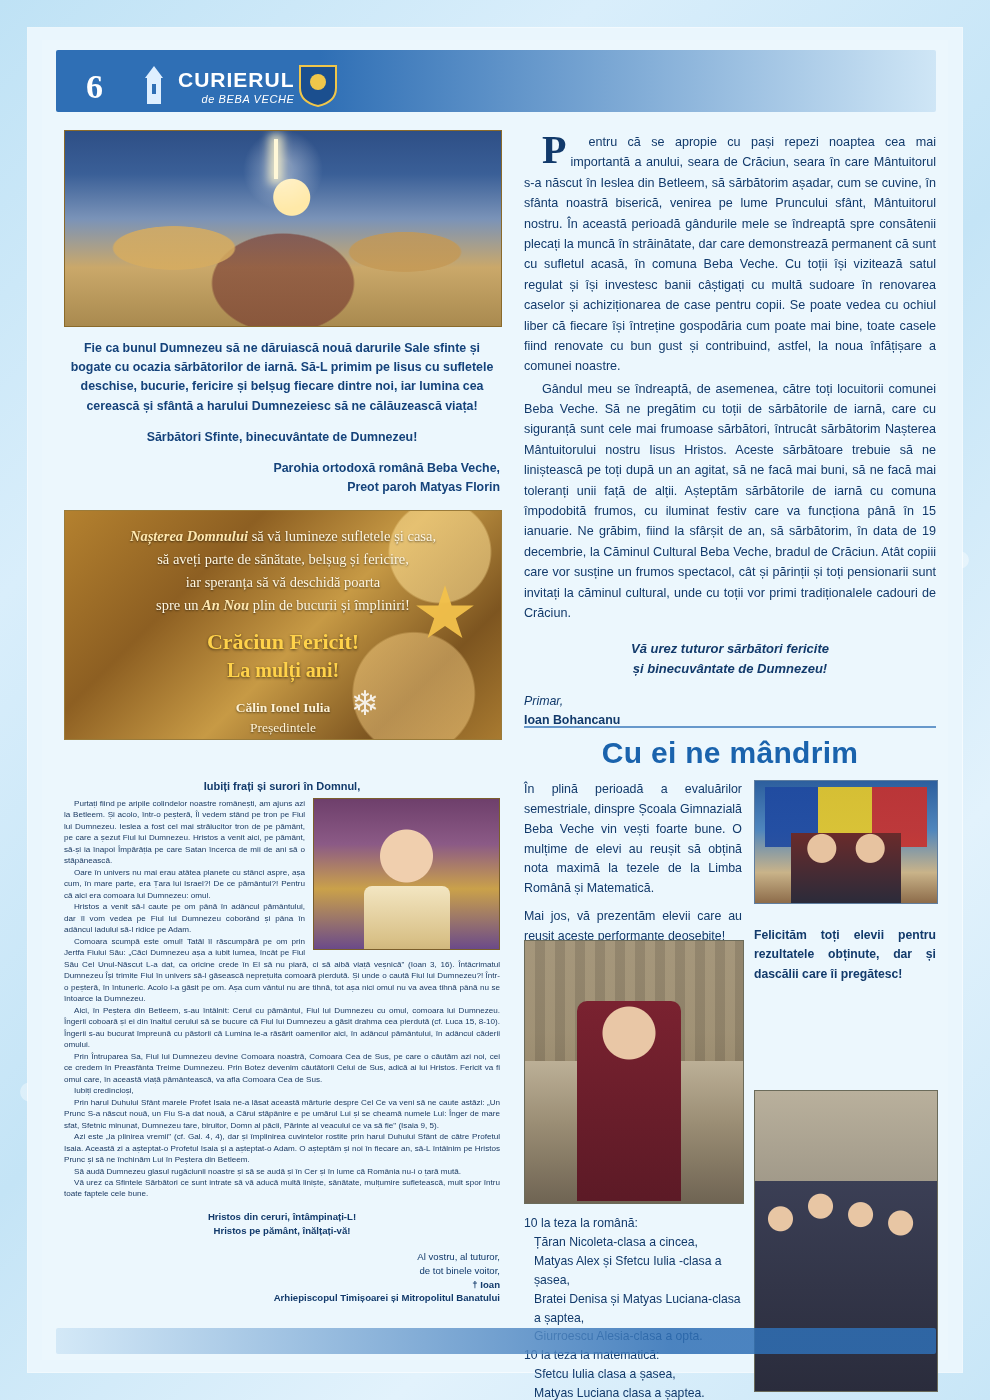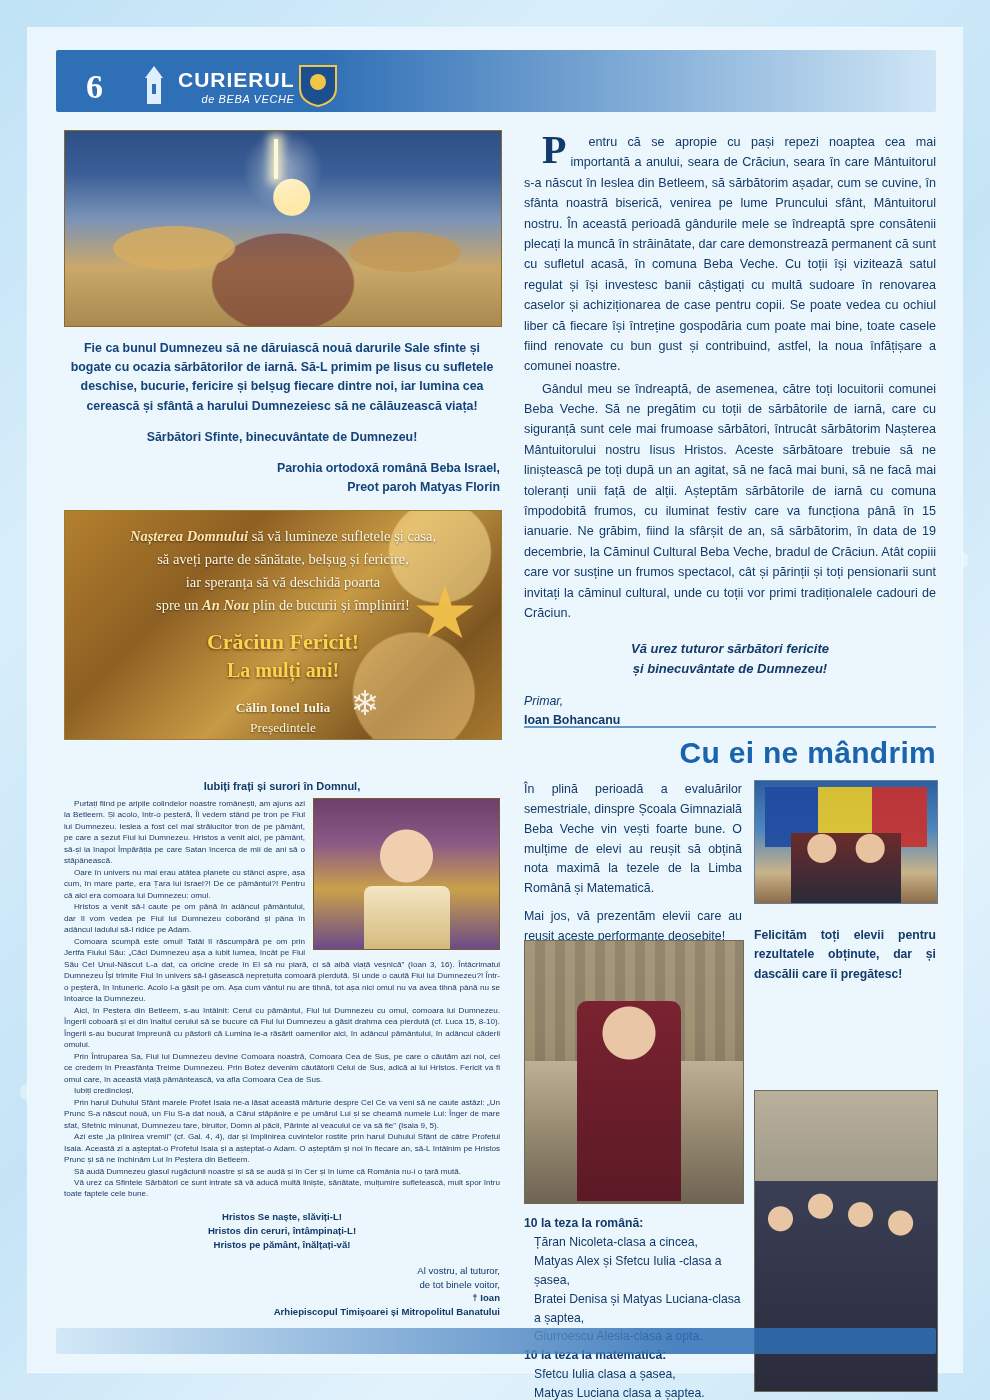--- a/index.html
+++ b/index.html
@@ -142,21 +142,21 @@
   .primar{
     margin-top:14px;text-align:left;color:#123a6b;font-size:12.4px;line-height:1.5;
   }
   .primar .i{font-style:italic;}
   .primar .n{font-weight:bold;}
 
   .rule{
     position:absolute;left:482px;top:686px;width:412px;height:2px;background:#2f6fb5;opacity:.7;
   }
   .sec-title{
-    position:absolute;left:482px;top:696px;width:412px;text-align:right;
+    position:absolute;left:482px;top:696px;width:412px;text-align:center;
     font-family:"Liberation Sans", sans-serif;font-weight:bold;font-size:30px;color:#1a63ad;
     letter-spacing:.3px;
   }
 
   
   .pastoral{
     position:absolute;left:22px;top:740px;width:436px;
   }
   .pastoral h4{
     margin:0 0 6px 0;text-align:center;color:#123a6b;font-size:11px;font-weight:bold;
@@ -240,21 +240,21 @@
       radial-gradient(circle at 36% 12%, #e8c6a4 0 12px, transparent 13px),
       radial-gradient(circle at 58% 16%, #e8c6a4 0 12px, transparent 13px),
       radial-gradient(circle at 80% 20%, #e8c6a4 0 12px, transparent 13px),
       linear-gradient(180deg,#3b3f55 0%,#2a2c3c 100%);
   }
 
   .results{
     position:absolute;left:482px;top:1174px;width:218px;
     font-size:12.2px;line-height:1.55;color:#123a6b;
   }
-  .results .h{font-weight:bold;}
+  .results .h{font-weight:normal;}
   .results .ln{display:block;padding-left:10px;}
 
   .footer-strip{
     position:absolute;left:14px;bottom:6px;width:880px;height:26px;
     background:linear-gradient(90deg,#cfe6f6 0%,#2f6fb5 70%,#2f6fb5 100%);
     opacity:.85;border-radius:2px;
   }
 </style>
 </head>
 <body>
@@ -287,21 +287,21 @@
 
     <div class="colL">
       <div class="fresco"></div>
 
       <div class="wish">
         <span>Fie ca bunul Dumnezeu să ne dăruiască nouă darurile Sale sfinte și bogate cu ocazia sărbătorilor de iarnă. Să-L primim pe Iisus cu sufletele deschise, bucurie, fericire și belșug fiecare dintre noi, iar lumina cea cerească și sfântă a harului Dumnezeiesc să ne călăuzească viața!</span>
         <span class="sp">Sărbători Sfinte, binecuvântate de Dumnezeu!</span>
       </div>
 
       <div class="sign-right">
-        <div>Parohia ortodoxă română Beba Israel,</div>
+        <div>Parohia ortodoxă română Beba Veche,</div>
         <div>Preot paroh Matyas Florin</div>
       </div>
 
       <div class="greet-box">
         <div class="star"></div>
         <div class="snow">❄</div>
         <div class="greet-txt">
           <b>Nașterea Domnului</b>
           <span>să vă lumineze sufletele și casa,</span><br>
           <span>să aveți parte de sănătate, belșug și fericire,</span><br>
@@ -350,21 +350,20 @@
         <p>Comoara scumpă este omul! Tatăl îl răscumpără pe om prin Jertfa Fiului Său: „Căci Dumnezeu așa a iubit lumea, încât pe Fiul Său Cel Unul-Născut L-a dat, ca oricine crede în El să nu piară, ci să aibă viață veșnică" (Ioan 3, 16). Întâcrimatul Dumnezeu Își trimite Fiul în univers să-l găsească neprețuita comoară pierdută. Și unde o caută Fiul lui Dumnezeu?! Într-o peșteră, în întuneric. Acolo l-a găsit pe om. Așa cum vântul nu are tihnă, tot așa nici omul nu va avea tihnă până nu se întoarce la Dumnezeu.</p>
         <p>Aici, în Peștera din Betleem, s-au întâlnit: Cerul cu pământul, Fiul lui Dumnezeu cu omul, comoara lui Dumnezeu. Îngerii coboară și ei din înaltul cerului să se bucure că Fiul lui Dumnezeu a găsit drahma cea pierdută (cf. Luca 15, 8-10). Îngerii s-au bucurat împreună cu păstorii că Lumina le-a răsărit oamenilor aici, în adâncul pământului, în adâncul căderii omului.</p>
         <p>Prin Întruparea Sa, Fiul lui Dumnezeu devine Comoara noastră, Comoara Cea de Sus, pe care o căutăm azi noi, cei ce credem în Preasfânta Treime Dumnezeu. Prin Botez devenim căutătorii Celui de Sus, adică ai lui Hristos. Fericit va fi omul care, în această viață pământească, va afla Comoara Cea de Sus.</p>
         <p>Iubiți credincioși,</p>
         <p>Prin harul Duhului Sfânt marele Profet Isaia ne-a lăsat această mărturie despre Cel Ce va veni să ne caute astăzi: „Un Prunc S-a născut nouă, un Fiu S-a dat nouă, a Cărui stăpânire e pe umărul Lui și se cheamă numele Lui: Înger de mare sfat, Sfetnic minunat, Dumnezeu tare, biruitor, Domn al păcii, Părinte al veacului ce va să fie" (Isaia 9, 5).</p>
         <p>Azi este „la plinirea vremii" (cf. Gal. 4, 4), dar și împlinirea cuvintelor rostite prin harul Duhului Sfânt de către Profetul Isaia. Această zi a așteptat-o Profetul Isaia și a așteptat-o Adam. O așteptăm și noi în fiecare an, să-L întâlnim pe Hristos Prunc și să ne închinăm Lui în Peștera din Betleem.</p>
         <p>Să audă Dumnezeu glasul rugăciunii noastre și să se audă și în Cer și în lume că România nu-i o țară mută.</p>
         <p>Vă urez ca Sfintele Sărbători ce sunt intrate să vă aducă multă liniște, sănătate, mulțumire sufletească, mult spor întru toate faptele cele bune.</p>
       </div>
       <div class="past-close">
-        <div>Hristos Se naște, slăviți-L!</div>
         <div>Hristos din ceruri, întâmpinați-L!</div>
         <div>Hristos pe pământ, înălțați-vă!</div>
       </div>
       <div class="past-sign">
         <div>Al vostru, al tuturor,</div>
         <div>de tot binele voitor,</div>
         <div class="b">† Ioan</div>
         <div class="b">Arhiepiscopul Timișoarei și Mitropolitul Banatului</div>
       </div>
     </div>

